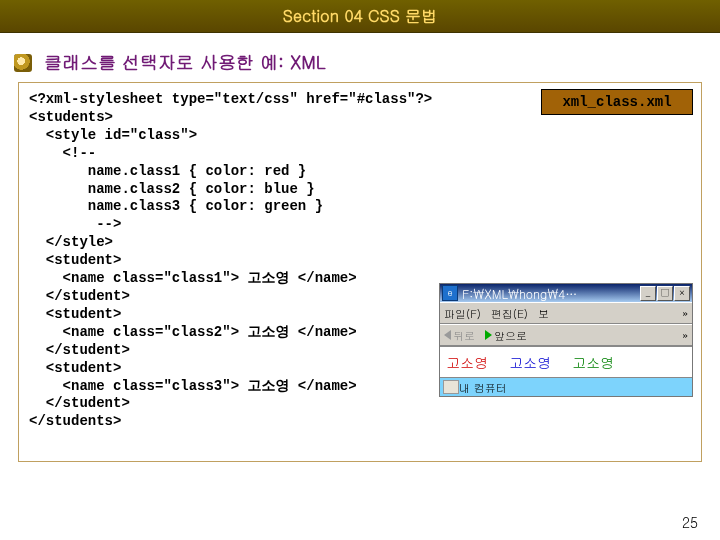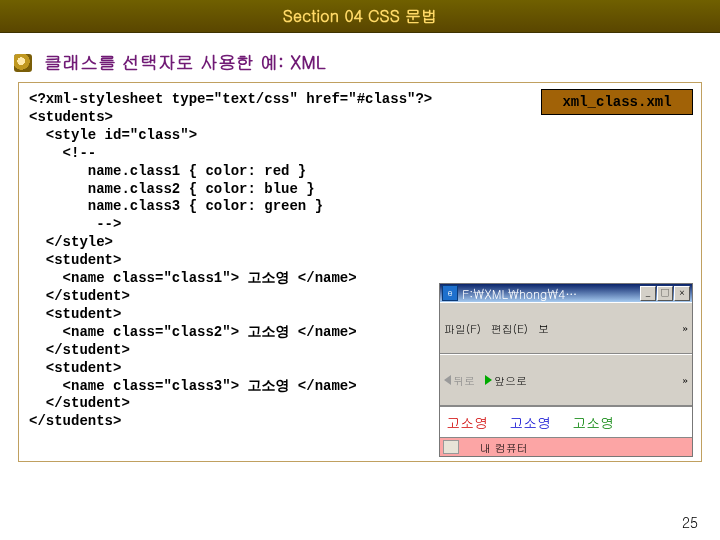--- a/index.html
+++ b/index.html
@@ -9,35 +9,35 @@
   .bullet-icon{display:inline-block;width:18px;height:18px;vertical-align:-3px;margin-right:6px;background:radial-gradient(circle at 40% 40%,#ffe9a8 0 25%,#c09820 26% 55%,#7a5e08 56% 100%);border-radius:3px}
   .code-box{margin:0 18px;border:1px solid #c0a060;background:#fff;height:378px;position:relative}
   pre.code{margin:0;padding:8px 10px;font-family:"Courier New",monospace;font-size:14px;line-height:1.28;font-weight:bold;color:#000;white-space:pre}
   .filename{position:absolute;top:6px;right:8px;width:150px;height:24px;border:1px solid #000;background:#a16207;text-align:center;font-family:"Courier New",monospace;font-size:14px;font-weight:bold;line-height:24px}
   .browser-box{position:absolute;right:8px;top:200px;width:252px;border:1px solid #777;background:#d4d0c8;font-size:11px}
   .titlebar{height:18px;background:linear-gradient(#0a246a,#a6caf0);color:#fff;display:flex;align-items:center;padding:0 2px}
   .titlebar .ieicon{width:14px;height:14px;background:#1e70cd;border:1px solid #0b3a78;margin-right:4px;font-size:9px;line-height:14px;text-align:center;color:#fff}
   .titlebar .ttext{flex:1;font-size:12px;white-space:nowrap;overflow:hidden}
   .wbtns{display:flex}
   .wbtn{width:14px;height:13px;background:#d4d0c8;border:1px solid #fff;border-right-color:#555;border-bottom-color:#555;margin-left:1px;font-size:9px;line-height:11px;text-align:center;color:#000}
-  .menubar,.navbar,.addrbar{height:20px;border-top:1px solid #fff;border-bottom:1px solid #888;display:flex;align-items:center;padding:15px 4px;gap:10px}
+  .menubar,.navbar,.addrbar{height:20px;border-top:1px solid #fff;border-bottom:1px solid #888;display:flex;align-items:center;padding:0 4px;gap:10px}
   .menubar span{color:#000}
   .more{margin-left:auto}
   .navbtn{display:flex;align-items:center;gap:2px;color:#888}
   .navbtn.enabled{color:#000}
   .arrow-l,.arrow-r{width:0;height:0;border-top:5px solid transparent;border-bottom:5px solid transparent}
   .arrow-l{border-right:7px solid #9a9a9a}
   .arrow-r{border-left:7px solid #0a0}
   .addrbar .lbl{color:#000}
   .addrinput{flex:1;height:14px;border:1px solid #888;background:#fff;margin:0 3px}
   .go{display:flex;align-items:center;gap:2px}
   .go-ico{width:12px;height:12px;background:#1c7a1c;color:#fff;font-size:9px;line-height:12px;text-align:center;border-radius:2px}
   .content-area{height:30px;background:#fff;border-top:1px solid #888;display:flex;align-items:center;padding:0 6px;gap:21px;font-size:14px;font-family:"Gulim",sans-serif}
   .c1{color:#d00000}.c2{color:#0000d0}.c3{color:#008000}
-  .statusbar{height:18px;border-top:1px solid #888;display:flex;align-items:center;padding:0 3px;gap:21px;background:#fca5a5}
+  .statusbar{height:18px;border-top:1px solid #888;display:flex;align-items:center;padding:0 3px;gap:0;background:#7dd3fc}
   .sicon{width:14px;height:12px;background:#e8e4d8;border:1px solid #999}
   .pagenum{position:absolute;bottom:8px;right:22px;font-size:14px;color:#000}
 </style>
 </head>
 <body>
 
 <div class="page">
   <div class="section-bar">
     <span>Section 04 CSS 문법</span>
   </div>

